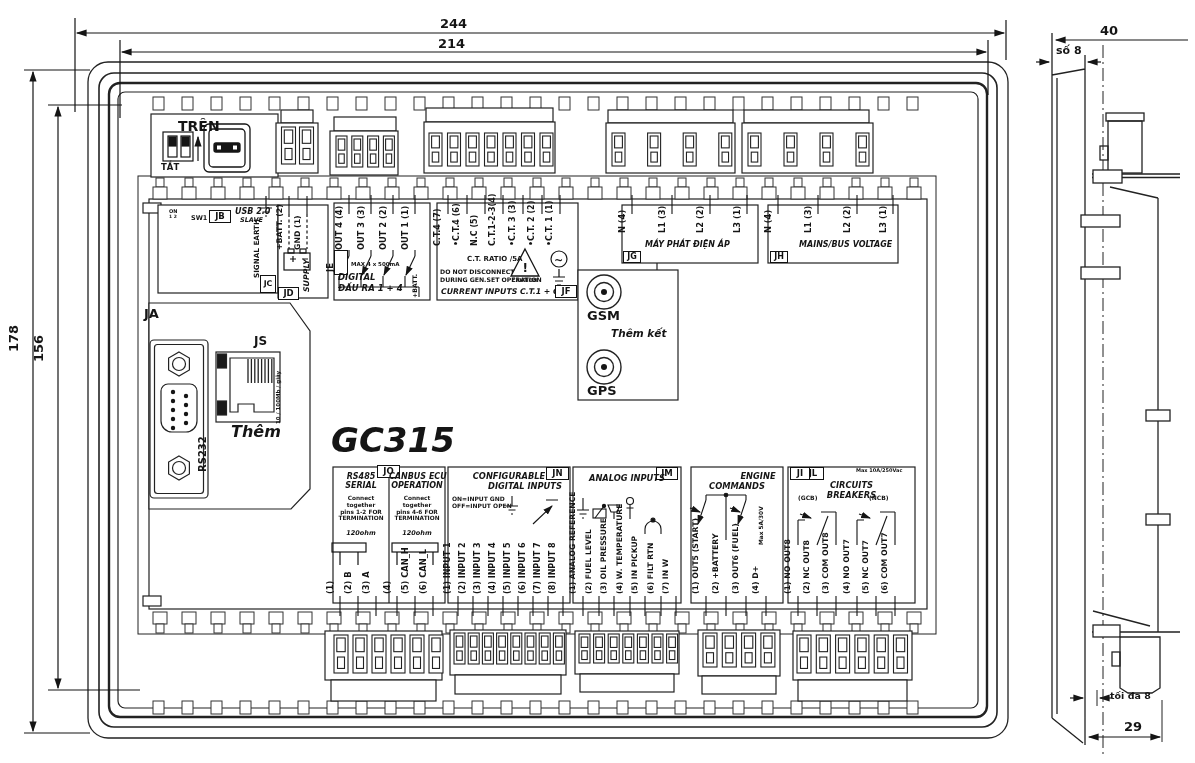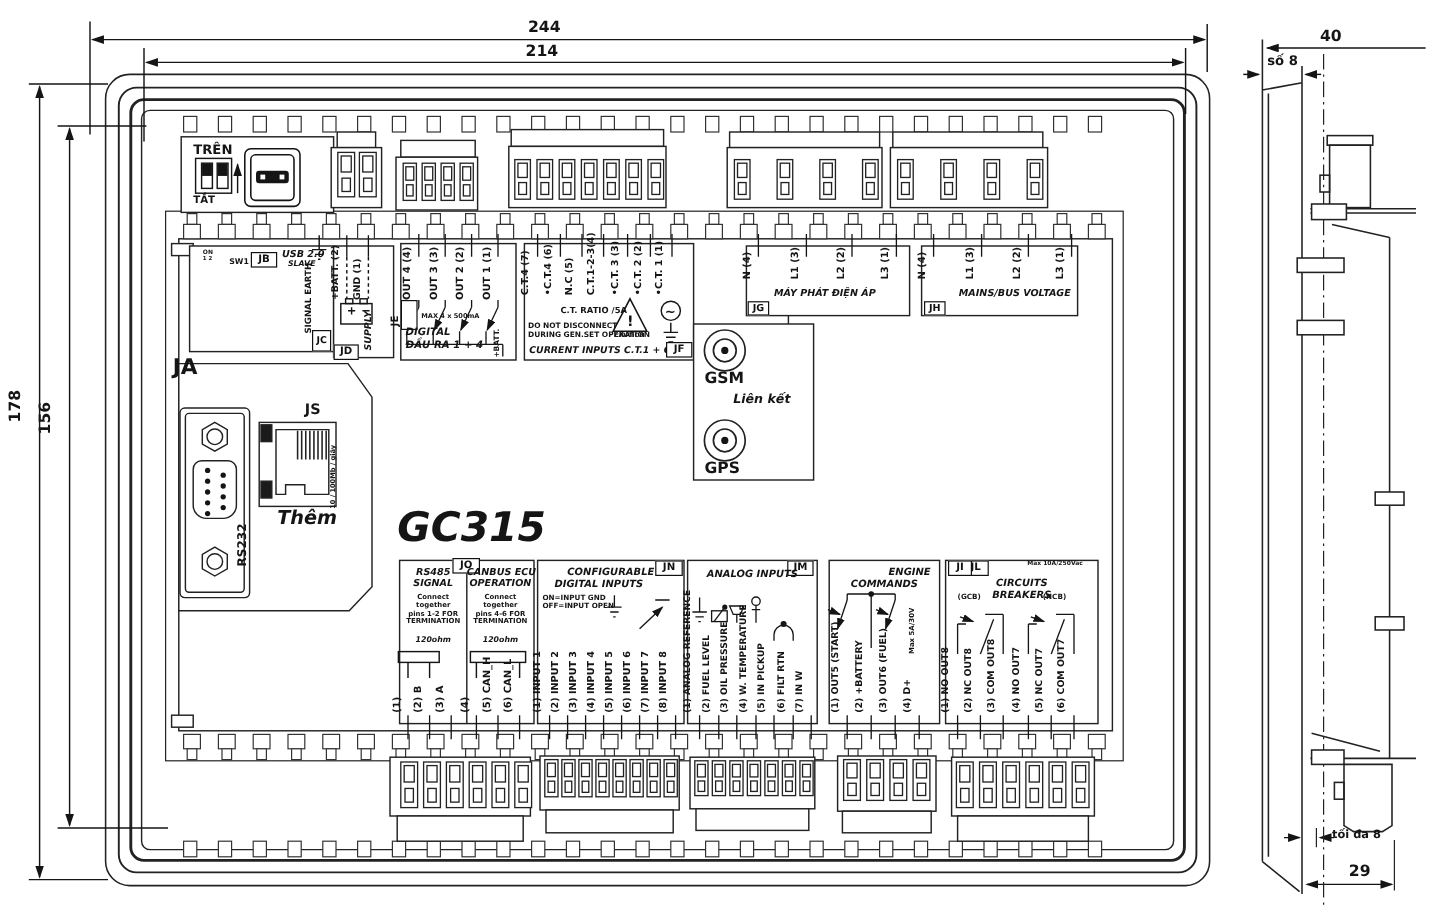--- a/index.html
+++ b/index.html
@@ -584,36 +584,36 @@
 <div class="abs b" style="left:438px;top:36px;font-size:13px">214</div>
 <div class="vt" style="left:20px;top:339px;font-size:13px;line-height:13px">178</div>
 <div class="vt" style="left:45px;top:349px;font-size:13px;line-height:13px">156</div>
 <div class="abs b" style="left:1100px;top:23px;font-size:13px">40</div>
 <div class="abs b" style="left:1056px;top:44px;font-size:11px">số 8</div>
 <div class="abs b" style="left:1110px;top:690px;font-size:9.5px">tối đa 8</div>
 <div class="abs b" style="left:1124px;top:719px;font-size:13px">29</div>
 
 <div class="abs b i" style="left:331px;top:420px;font-size:34px">GC315</div>
 
-<div class="abs b" style="left:161px;top:118px;font-size:11px">TRÊN</div>
+<div class="abs b" style="left:178px;top:118px;font-size:14px">TRÊN</div>
 <div class="abs b" style="left:161px;top:162px;font-size:8.5px">TẮT</div>
 <div class="abs b" style="left:169px;top:208px;font-size:5px">ON</div>
 <div class="abs b" style="left:169px;top:214px;font-size:4.5px">1 2</div>
 <div class="abs b" style="left:191px;top:214px;font-size:6.5px">SW1</div>
 <div class="tag" style="left:209px;top:210px;width:20px;height:11px">JB</div>
 <div class="abs b i" style="left:235px;top:207px;font-size:8px">USB 2.0</div>
 <div class="abs b i" style="left:240px;top:216px;font-size:6.5px">SLAVE</div>
 <div class="vt" style="left:262px;top:268px;font-size:7.2px">SIGNAL EARTH</div>
 <div class="tag" style="left:260px;top:275px;width:14px;height:16px;font-size:7.8px;line-height:16px">JC</div>
 <div class="vt" style="left:285px;top:240px;font-size:7.8px">+BATT. (2)</div>
 <div class="vt" style="left:303px;top:240px;font-size:7.8px">GND (1)</div>
 <div class="vt i" style="left:312px;top:282px;font-size:7.8px">SUPPLY</div>
 <div class="tag" style="left:278px;top:287px;width:19px;height:11px">JD</div>
 
-<div class="abs b" style="left:144px;top:296px;font-size:18px">JA</div>
+<div class="abs b" style="left:144px;top:306px;font-size:13px">JA</div>
 <div class="abs b" style="left:254px;top:334px;font-size:12px">JS</div>
 <div class="vt" style="left:208px;top:462px;font-size:10px">RS232</div>
 <div class="abs b i" style="left:231px;top:422px;font-size:16px">Thêm</div>
 <div class="vt" style="left:283px;top:414px;font-size:5.5px">10 / 100Mb / giây</div>
 
 <div class="tag" style="left:334px;top:250px;width:12px;height:23px"></div>
 <div class="vt" style="left:335px;top:262px;font-size:8.5px">JE</div>
 <div class="abs b" style="left:351px;top:261px;font-size:5.5px">MAX 4 x 500mA</div>
 <div class="vt" style="left:420px;top:288px;font-size:6.2px">+BATT.</div>
 <div class="abs b i" style="left:338px;top:272px;font-size:8.5px">DIGITAL</div>
@@ -625,44 +625,44 @@
 <div class="abs b" style="left:440px;top:276px;font-size:6.2px">DURING GEN.SET OPERATION</div>
 <div class="abs b i" style="left:441px;top:287px;font-size:7.8px">CURRENT INPUTS C.T.1 + C.T.4</div>
 <div class="tag" style="left:555px;top:285px;width:20px;height:11px">JF</div>
 
 <div class="abs b i" style="left:645px;top:240px;font-size:8px">MÁY PHÁT ĐIỆN ÁP</div>
 <div class="tag" style="left:623px;top:251px;width:16px;height:10px;font-size:8px;line-height:10px">JG</div>
 <div class="abs b i" style="left:799px;top:240px;font-size:8px">MAINS/BUS VOLTAGE</div>
 <div class="tag" style="left:770px;top:251px;width:16px;height:10px;font-size:8px;line-height:10px">JH</div>
 
 <div class="abs b" style="left:587px;top:308px;font-size:13px">GSM</div>
-<div class="abs b i" style="left:611px;top:327px;font-size:10.5px">Liên kết</div>
+<div class="abs b i" style="left:611px;top:327px;font-size:10.5px">Thêm kết</div>
 <div class="abs b" style="left:587px;top:383px;font-size:13px">GPS</div>
 
 <div class="tag" style="left:377px;top:465px;width:21px;height:11px">JO</div>
 <div class="abs b i ctr" style="left:333px;top:472px;width:56px;font-size:8px">RS485</div>
-<div class="abs b i ctr" style="left:333px;top:481px;width:56px;font-size:8px">SIGNAL</div>
+<div class="abs b i ctr" style="left:333px;top:481px;width:56px;font-size:8px">SERIAL</div>
 <div class="lines" style="left:333px;top:495px;width:56px;font-size:5.8px;line-height:6.8px">
     <div>Connect together</div>
     <div>pins 1-2 FOR</div>
     <div>TERMINATION</div>
   </div>
 <div class="abs b i ctr" style="left:333px;top:529px;width:56px;font-size:6.5px">120ohm</div>
 <div class="abs b i ctr" style="left:389px;top:472px;width:56px;font-size:8px">CANBUS ECU</div>
 <div class="abs b i ctr" style="left:389px;top:481px;width:56px;font-size:8px">OPERATION</div>
 <div class="lines" style="left:389px;top:495px;width:56px;font-size:5.8px;line-height:6.8px">
     <div>Connect together</div>
     <div>pins 4-6 FOR</div>
     <div>TERMINATION</div>
   </div>
 <div class="abs b i ctr" style="left:389px;top:529px;width:56px;font-size:6.5px">120ohm</div>
 
 <div class="tag" style="left:546px;top:467px;width:21px;height:11px">JN</div>
 <div class="abs b i ctr" style="left:448px;top:471px;width:122px;font-size:8.3px">CONFIGURABLE</div>
-<div class="abs b i ctr" style="left:442px;top:481px;width:114px;font-size:8.3px">DIGITAL INPUTS</div>
+<div class="abs b i ctr" style="left:468px;top:481px;width:114px;font-size:8.3px">DIGITAL INPUTS</div>
 <div class="abs b" style="left:452px;top:495px;font-size:6px">ON=INPUT GND</div>
 <div class="abs b" style="left:452px;top:502px;font-size:6px">OFF=INPUT OPEN</div>
 
 <div class="tag" style="left:656px;top:467px;width:20px;height:11px">JM</div>
 <div class="abs b i ctr" style="left:573px;top:473px;width:108px;font-size:8.3px">ANALOG INPUTS</div>
 
 <div class="tag" style="left:802px;top:467px;width:20px;height:11px">JL</div>
 <div class="abs b i ctr" style="left:712px;top:471px;width:92px;font-size:8.3px">ENGINE</div>
 <div class="abs b i ctr" style="left:691px;top:481px;width:92px;font-size:8.3px">COMMANDS</div>
 <div class="vt" style="left:766px;top:535px;font-size:5.8px">Max 5A/30V</div>

